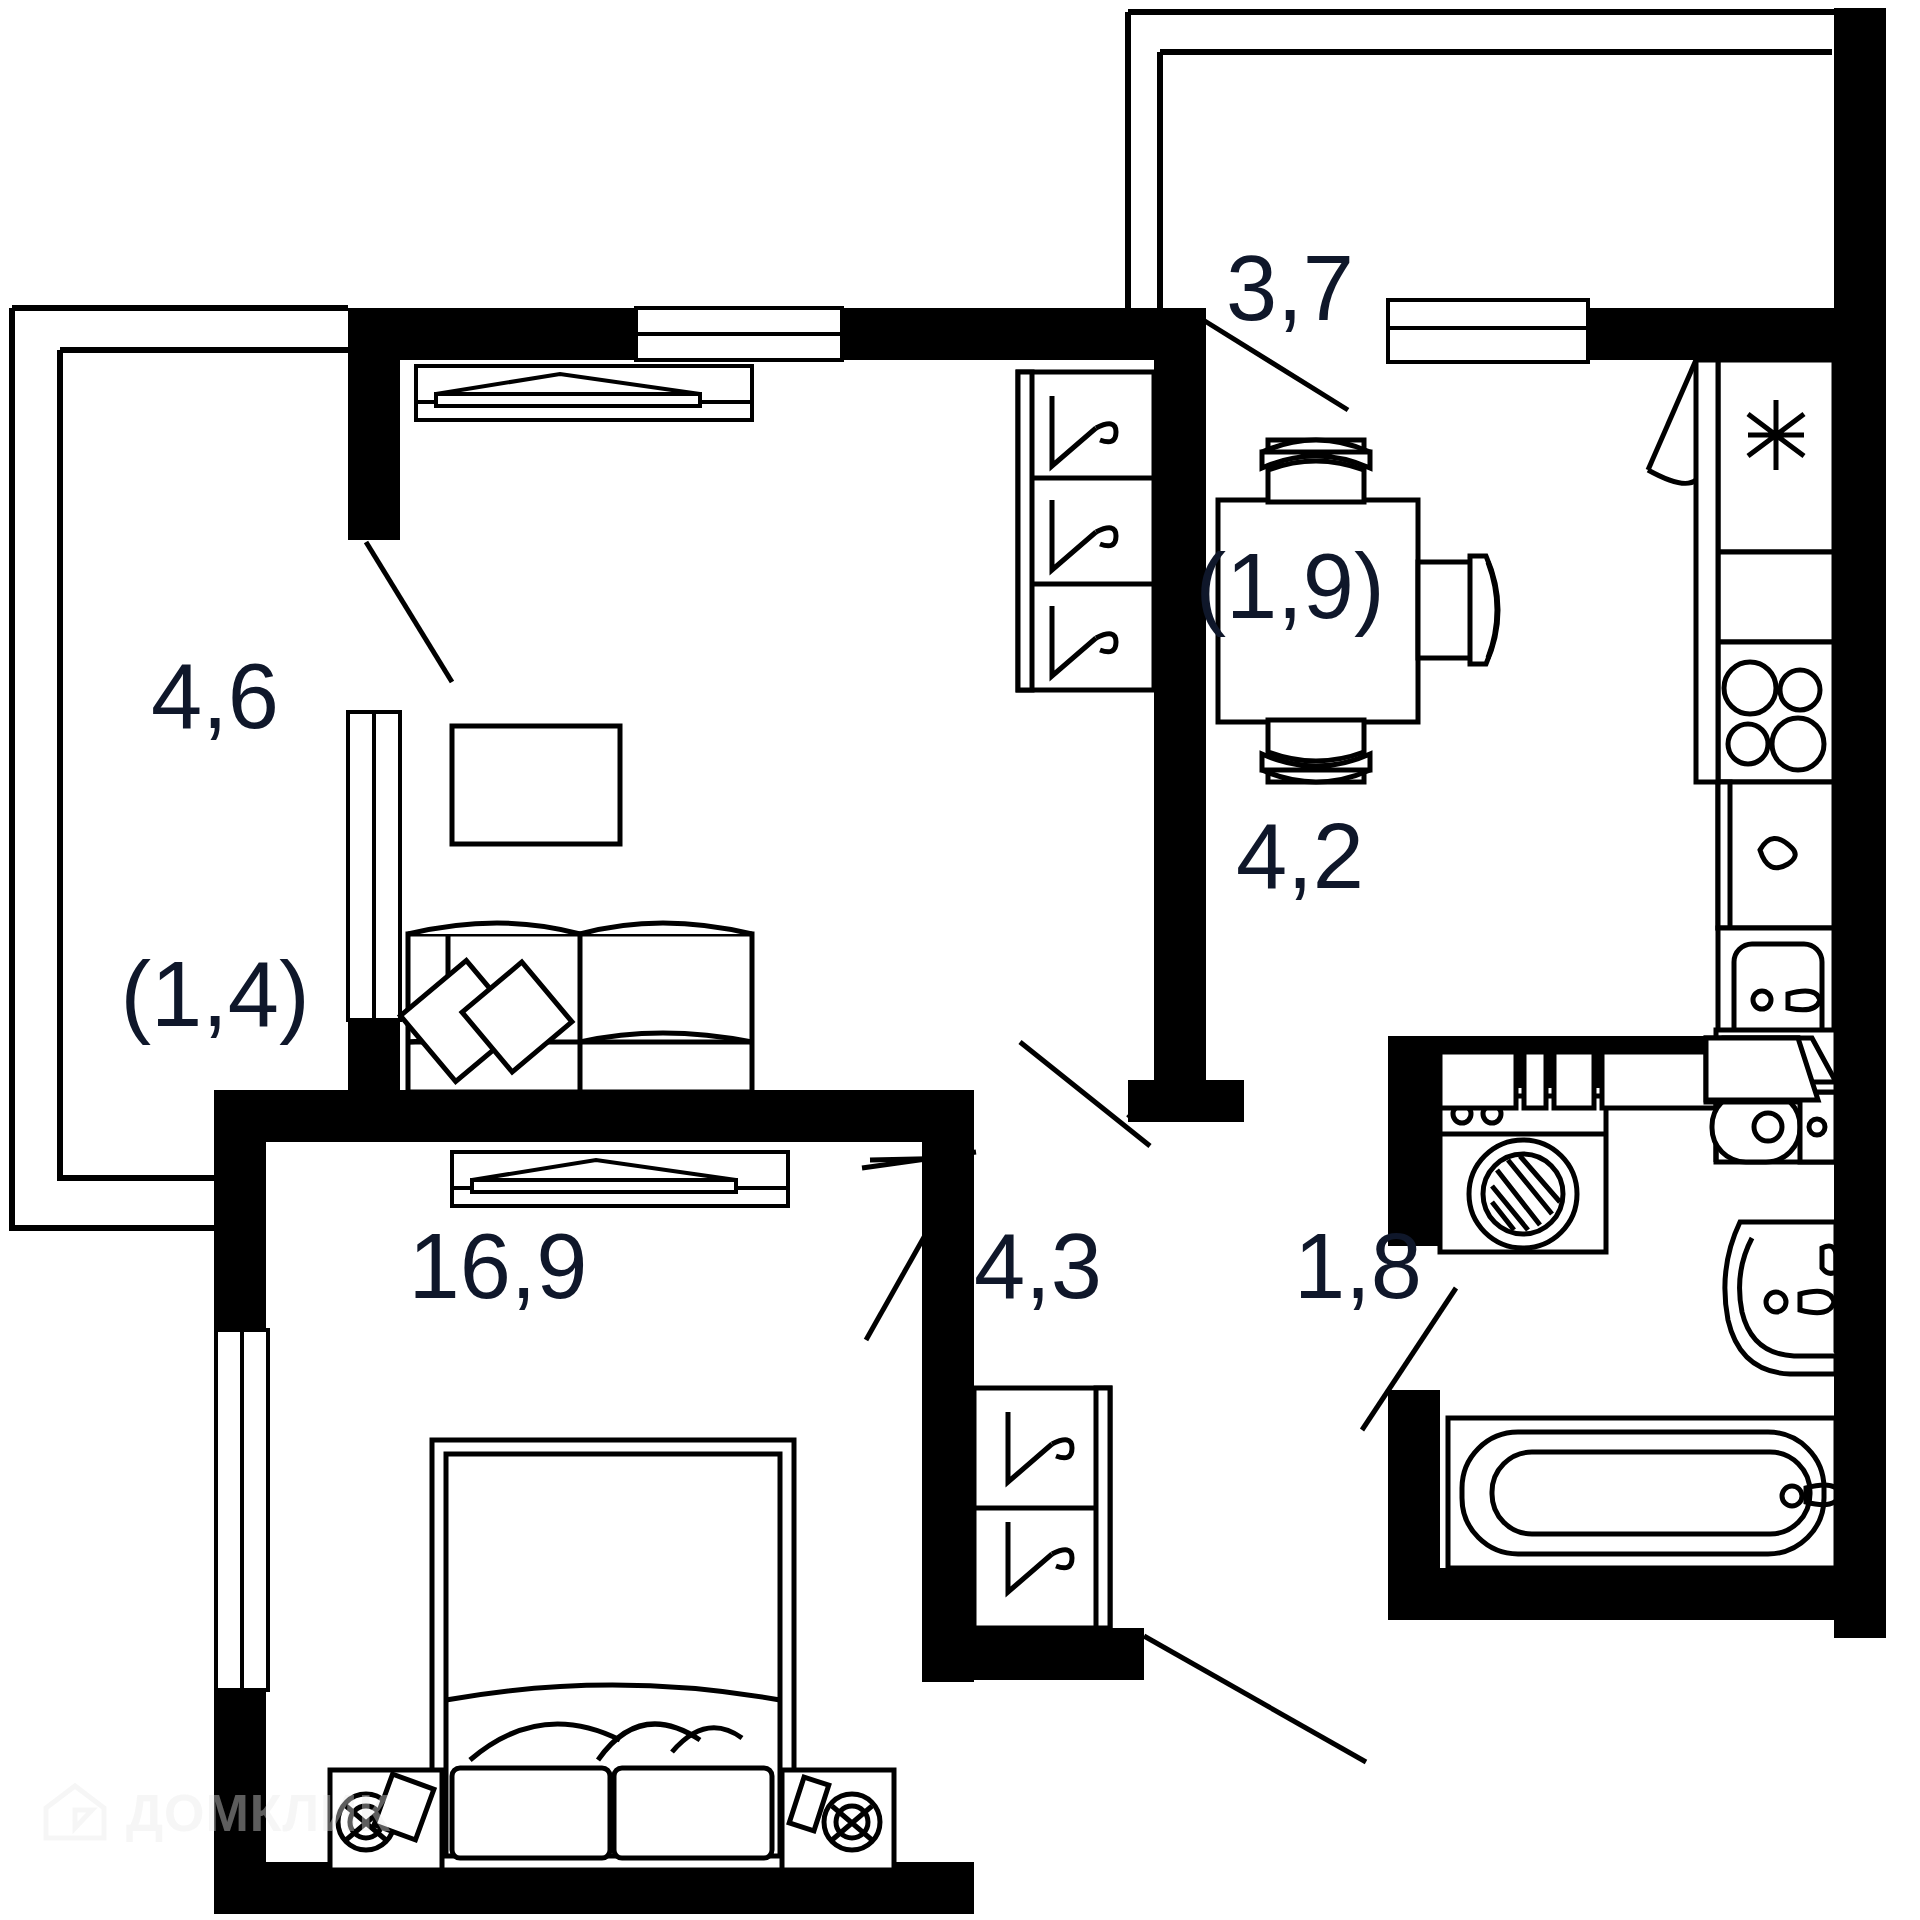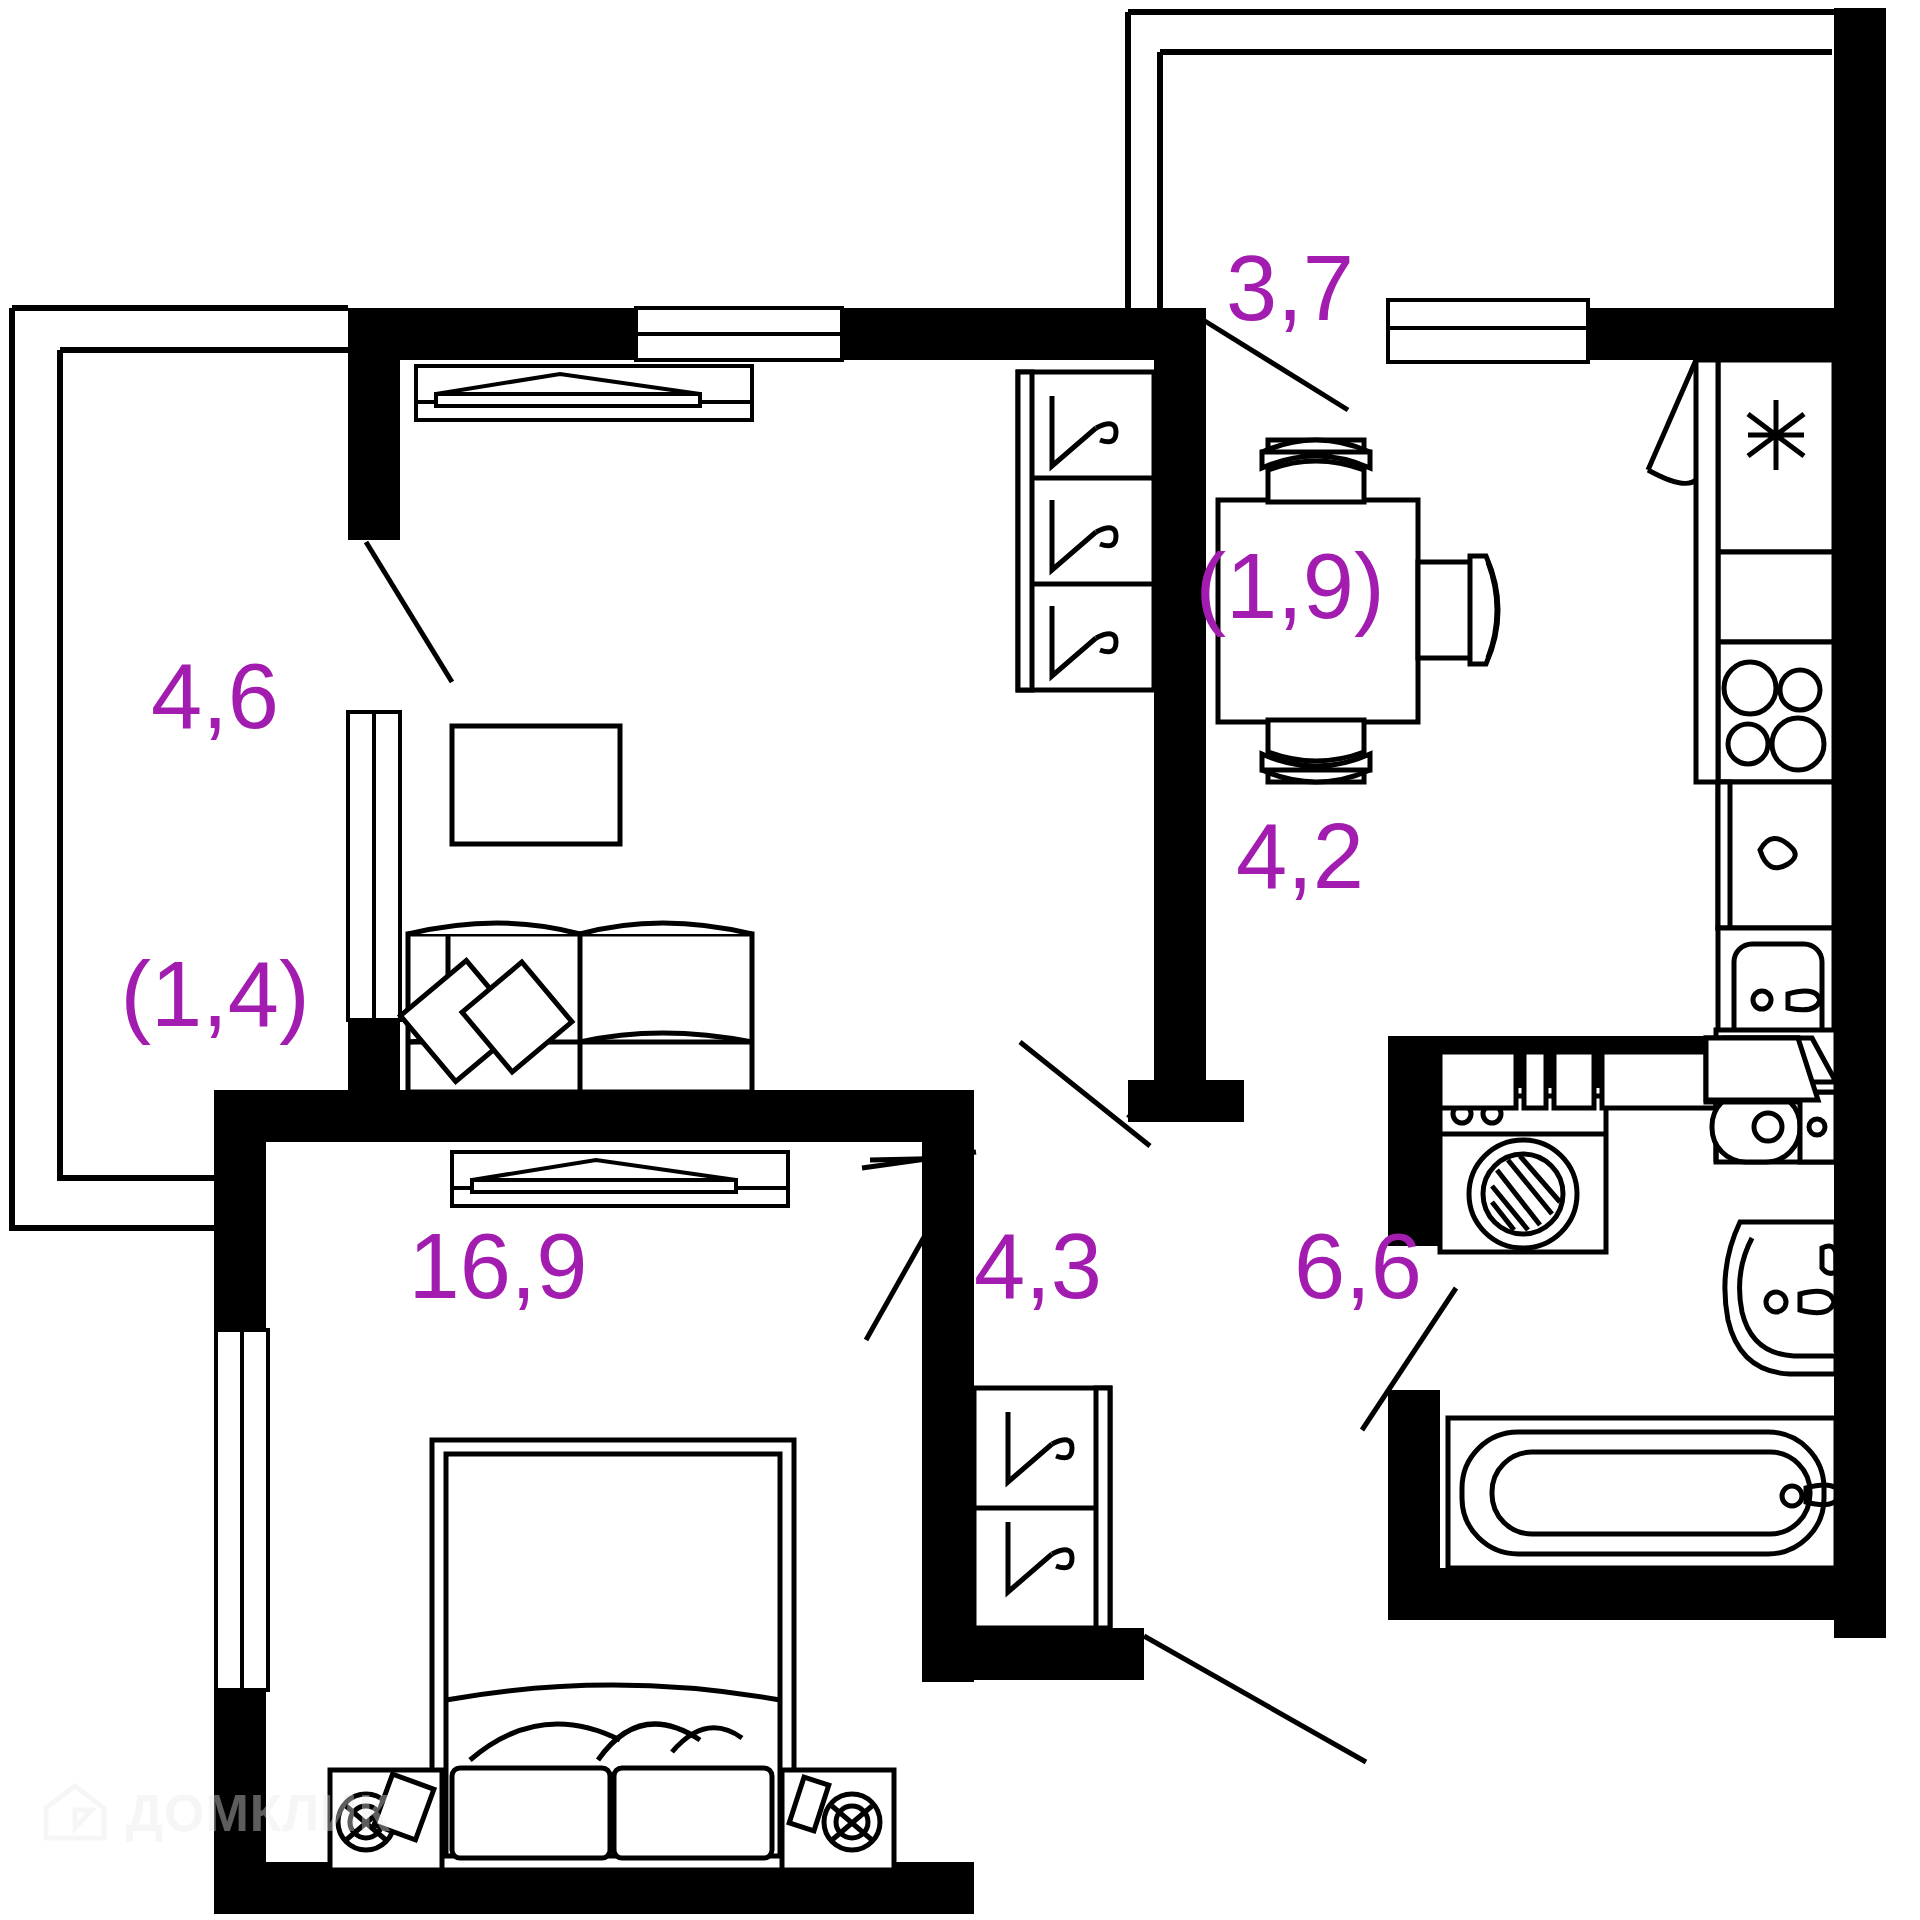--- a/index.html
+++ b/index.html
@@ -2,21 +2,21 @@
 <html><head>
 <meta charset="utf-8">
 <style>
   html,body{margin:0;padding:0;background:#ffffff;}
   body{width:1920px;height:1920px;overflow:hidden;font-family:"Liberation Sans",sans-serif;}
   #stage{position:relative;width:1920px;height:1920px;background:#fff;}
   svg.plan{position:absolute;left:0;top:0;width:1920px;height:1920px;display:block;}
   .area-label{
     position:absolute;
     font-family:"Liberation Sans",sans-serif;
-    color:#a21caf;
+    color:#0f172a;
     font-weight:400;
     line-height:1.08;
     text-align:center;
     white-space:pre;
     letter-spacing:0px;
   }
   .big{font-size:92px;}
   .wm{
     position:absolute;
     left:42px; top:1782px;
@@ -349,21 +349,21 @@
 
   <div class="area-label big" style="left:398px; top:1018px; width:200px;">
     <div>16,9</div>
   </div>
 
   <div class="area-label big" style="left:938px; top:1018px; width:200px;">
     <div>4,3</div>
   </div>
 
   <div class="area-label big" style="left:1258px; top:1018px; width:200px;">
-    <div>6,6</div>
+    <div>1,8</div>
   </div>
 
   <div class="wm">
     <svg width="66" height="62" viewBox="0 0 66 62">
       <path d="M4,26 L33,4 L62,26 L62,56 L4,56 Z" fill="none" stroke="#e9e9e9" stroke-width="5"></path>
       <path d="M33,28 L50,28 L33,46 Z" fill="none" stroke="#e9e9e9" stroke-width="5"></path>
     </svg>
     <span class="wm-text">ДОМКЛИК</span>
   </div>
 

